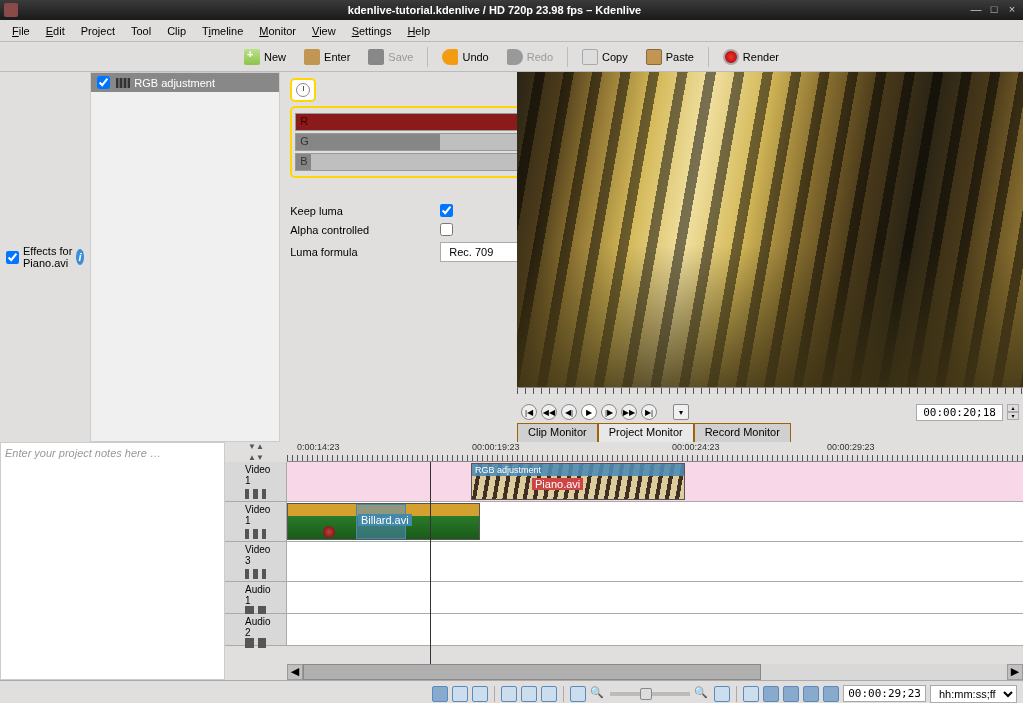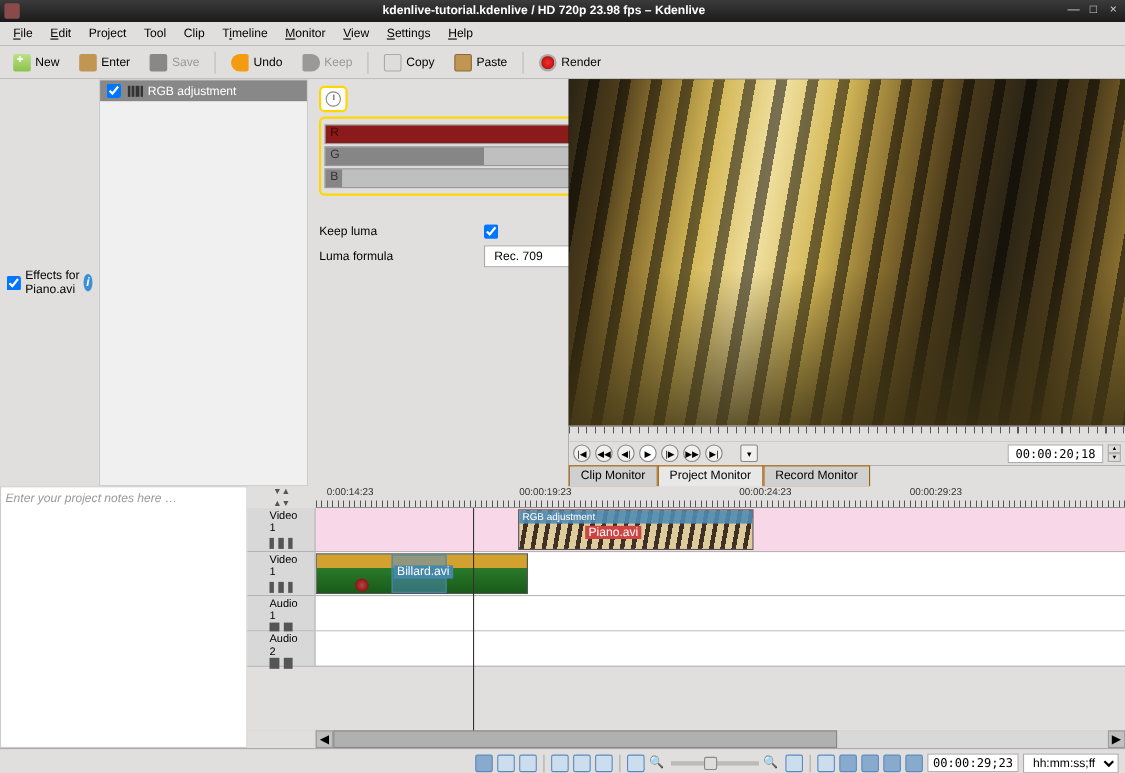--- a/index.html
+++ b/index.html
@@ -10,21 +10,21 @@
 .titlebar .appicon { width:14px; height:14px; background:#8a4a4a; border-radius:2px; margin-right:6px; }
 .titlebar .title { flex:1; text-align:center; font-weight:bold; }
 .titlebar .winbtn { width:14px; height:14px; margin-left:4px; color:#ccc; text-align:center; line-height:12px; cursor:pointer; }
 
 
 .menubar { background:#e0dfde; height:22px; display:flex; align-items:center; padding:0 4px; border-bottom:1px solid #bbb; }
 .menubar .item { padding:2px 8px; cursor:pointer; }
 .menubar .item u { text-decoration:underline; }
 
 
-.toolbar { background:#e0dfde; height:30px; display:flex; align-items:center; padding:2px 4px; border-bottom:1px solid #bbb; gap:2px; }
+.toolbar { background:#e0dfde; height:30px; display:flex; align-items:center; padding:2px 4px; border-bottom:1px solid #bbb; gap:2px;justify-content:center; }
 .toolbar .btn { display:flex; align-items:center; gap:4px; padding:3px 8px; border-radius:3px; cursor:pointer; }
 .toolbar .btn.disabled { color:#999; cursor:default; }
 .toolbar .sep { width:1px; height:20px; background:#bbb; margin:0 4px; }
 .ticon { width:16px; height:16px; display:inline-block; border-radius:2px; }
 .ticon.new { background:linear-gradient(#bde08b,#8bc34a); position:relative; }
 .ticon.new::after { content:"+"; color:#fff; font-weight:bold; position:absolute; top:-1px; left:3px; }
 .ticon.open { background:#c19552; }
 .ticon.save { background:#888; }
 .ticon.undo { background:#f39c12; border-radius:8px 2px 2px 8px; }
 .ticon.redo { background:#999; border-radius:2px 8px 8px 2px; }
@@ -181,21 +181,21 @@
       <span class="ticon save"></span>
       <span>Save</span>
     </div>
   <div class="sep"></div>
   <div class="btn">
       <span class="ticon undo"></span>
       <span>Undo</span>
     </div>
   <div class="btn disabled">
       <span class="ticon redo"></span>
-      <span>Keep</span>
+      <span>Redo</span>
     </div>
   <div class="sep"></div>
   <div class="btn">
       <span class="ticon copy"></span>
       <span>Copy</span>
     </div>
   <div class="btn">
       <span class="ticon paste"></span>
       <span>Paste</span>
     </div>
@@ -246,20 +246,24 @@
                 <div class="slider-fill b"></div>
                 <span class="slider-label">B</span>
               </div>
             <div class="slider-val">61</div>
           </div>
         </div>
         <div style="height:20px"></div>
         <div class="prop-row">
           <label>Keep luma</label>
           <input type="checkbox" checked="" style="">
+        </div>
+        <div class="prop-row">
+          <label>Alpha controlled</label>
+          <input type="checkbox" style="">
         </div>
         <div class="prop-row">
           <label>Luma formula</label>
           <select><option>Rec. 709</option></select>
         </div>
       </div>
     </div>
     <div class="effect-toolbar">
       <div class="et-btn add"></div>
       <div class="et-btn arrow">▲</div>
@@ -344,20 +348,31 @@
         </div>
         <div class="tl-track-body">
           <div class="clip billard">
             <div class="thumb"></div>
             <div class="ball"></div>
             <div class="sel"></div>
             <div class="name">Billard.avi</div>
           </div>
         </div>
       </div>
+      <div class="tl-track">
+        <div class="tl-track-head">
+          <div class="tname">Video 3</div>
+          <div class="ticons">
+              <span></span>
+              <span></span>
+              <span></span>
+            </div>
+        </div>
+        <div class="tl-track-body"></div>
+      </div>
       <div class="tl-track audio">
         <div class="tl-track-head">
           <div class="tname">Audio 1</div>
           <div class="ticons">
               <span></span>
               <span></span>
             </div>
         </div>
         <div class="tl-track-body"></div>
       </div>

